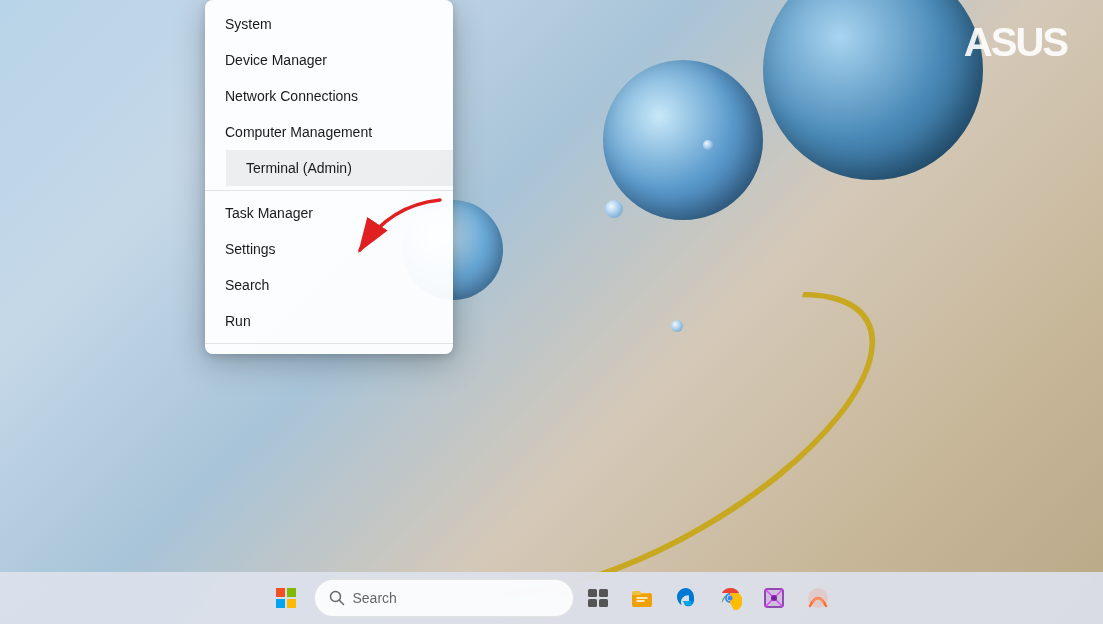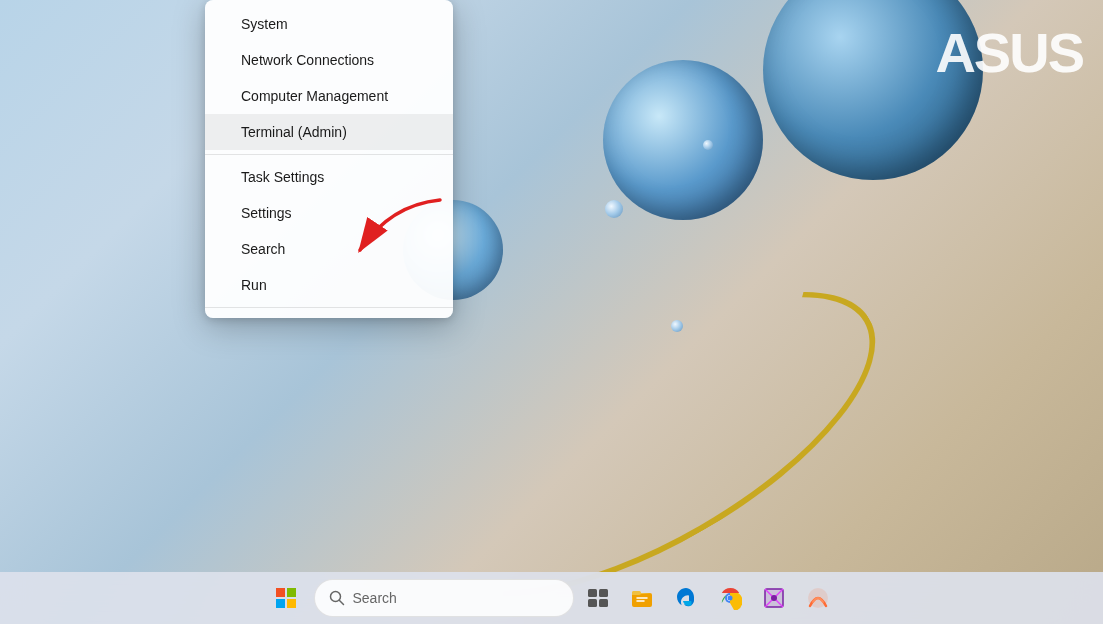--- a/index.html
+++ b/index.html
@@ -75,56 +75,57 @@
       border-radius: 50%;
       border-top-color: transparent;
       border-left-color: transparent;
       transform: rotate(-30deg);
     }
 
     
     .asus-logo {
       position: absolute;
       top: 20px;
-      right: 20px;
+      right: 36px;
       color: white;
-      font-size: 56px;
+      font-size: 40px;
       font-weight: 900;
       font-family: 'Arial Black', sans-serif;
       letter-spacing: -2px;
       opacity: 0.9;
     }
 
     
     .context-menu {
       position: absolute;
       top: 0;
       left: 205px;
       width: 248px;
       background: rgba(255,255,255,0.95);
       border-radius: 8px;
       box-shadow: 0 8px 32px rgba(0,0,0,0.25), 0 2px 8px rgba(0,0,0,0.15);
       padding: 6px 0;
       z-index: 100;
     }
 
     .menu-item {
-      padding: 10px 36px;
+      padding: 10px 20px;
       font-size: 14px;
       color: #1a1a1a;
       cursor: pointer;
       display: flex;
       align-items: center;
       justify-content: space-between;
       white-space: nowrap;
       transition: background 0.1s;
     }
 
     .menu-item.highlighted {
       background: rgba(0,0,0,0.06);
+      margin-left: 21px;
     }
 
     .menu-item-text {
       flex: 1;
     }
 
     .menu-divider {
       height: 1px;
       background: rgba(0,0,0,0.1);
       margin: 4px 0;
@@ -245,31 +246,34 @@
   <div class="bubble bubble-small bubble-sm-3"></div>
   <div class="yellow-curve"></div>
 
   <div class="asus-logo">ASUS</div>
 
   <div class="context-menu">
     <div class="menu-item">
       <span class="menu-item-text">System</span>
     </div>
     <div class="menu-item">
+      <span class="menu-item-text">Device Manager</span>
+    </div>
+    <div class="menu-item">
       <span class="menu-item-text">Network Connections</span>
     </div>
     <div class="menu-item">
       <span class="menu-item-text">Computer Management</span>
     </div>
     <div class="menu-item highlighted">
       <span class="menu-item-text">Terminal (Admin)</span>
     </div>
     <div class="menu-divider"></div>
     <div class="menu-item">
-      <span class="menu-item-text">Task Settings</span>
+      <span class="menu-item-text">Task Manager</span>
     </div>
     <div class="menu-item">
       <span class="menu-item-text">Settings</span>
     </div>
     <div class="menu-item">
       <span class="menu-item-text">Search</span>
     </div>
     <div class="menu-item">
       <span class="menu-item-text">Run</span>
     </div>

